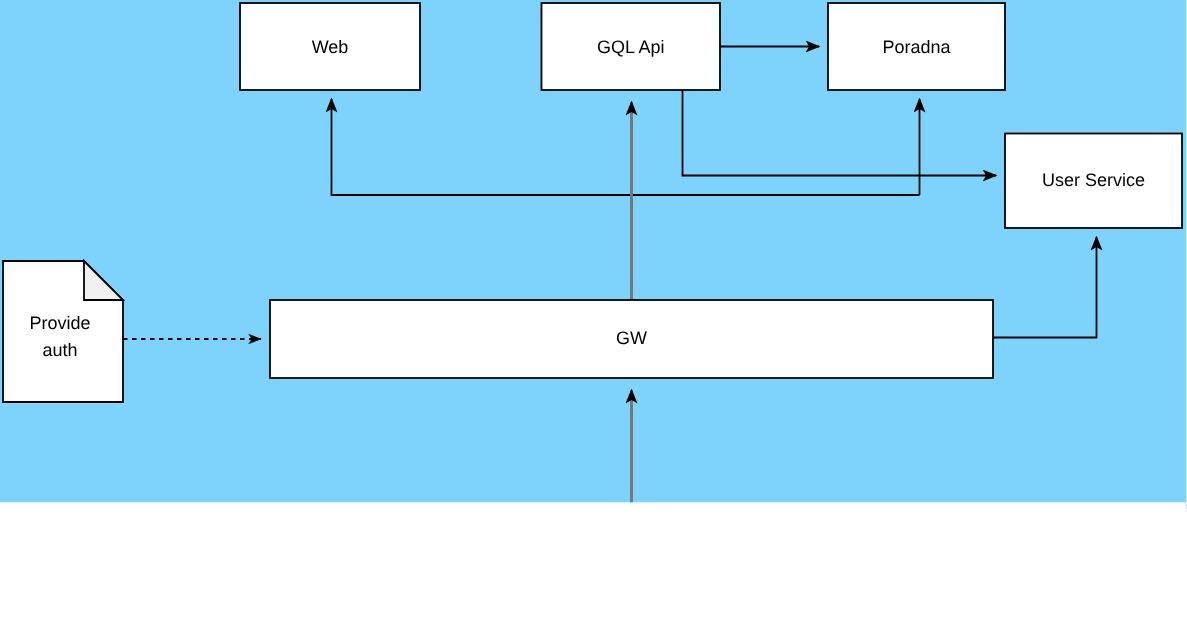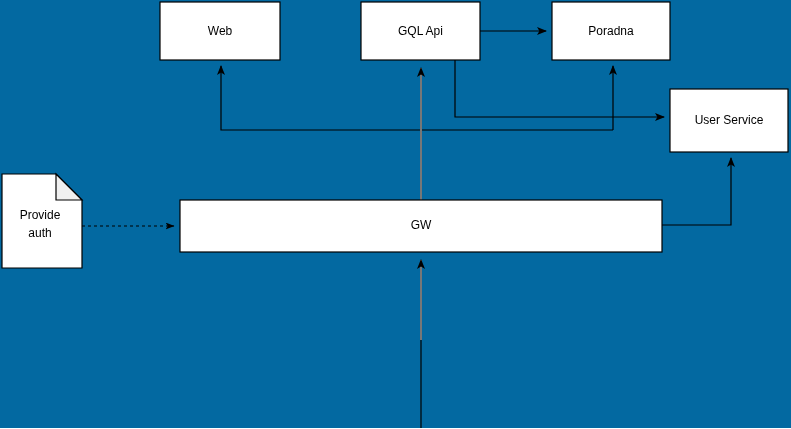--- a/index.html
+++ b/index.html
@@ -3,22 +3,22 @@
 <meta charset="utf-8">
 <style>
   html, body {
     margin: 0;
     padding: 0;
     background: #ffffff;
   }
   #canvas-root {
     position: relative;
     width: 791px;
-    height: 428px;
-    background: #0369a1;
+    height: 335px;
+    background: #7dd3fc;
     overflow: hidden;
     font-family: "Liberation Sans", sans-serif;
   }
   #diagram-svg {
     position: absolute;
     top: 0;
     left: 0;
     width: 791px;
     height: 429px;
   }

